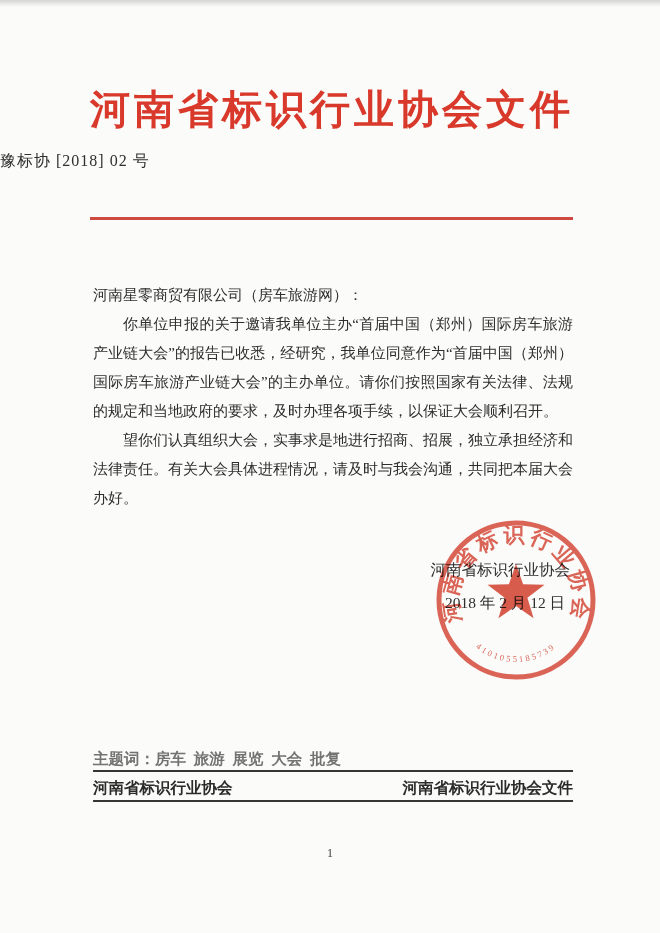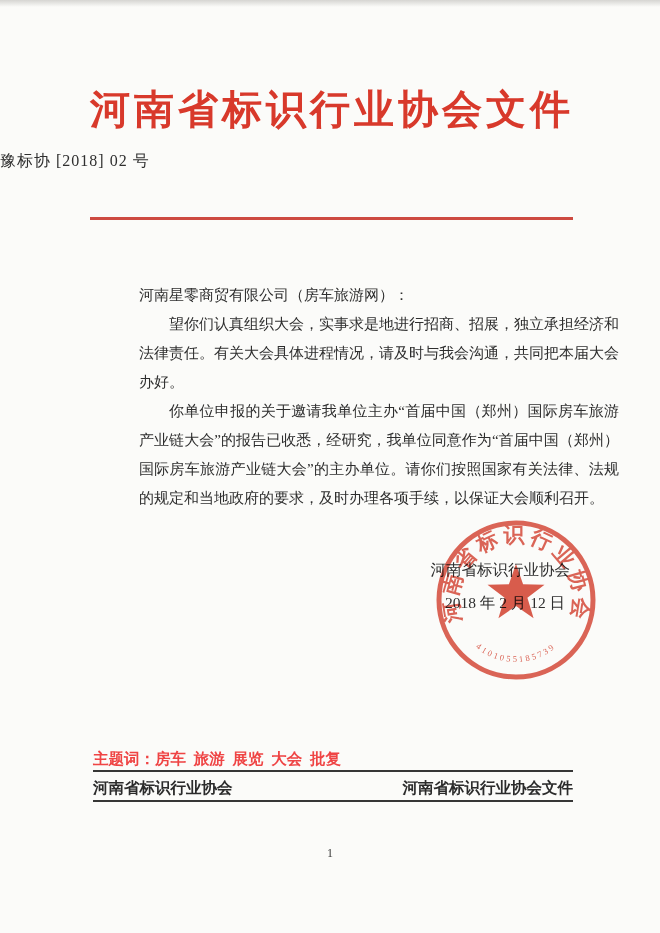--- a/index.html
+++ b/index.html
@@ -64,21 +64,20 @@
   }
 
   .body-text {
     position: absolute;
     top: 281px; left: 93px;
     width: 480px;
     font-size: 15px;
     line-height: 29px;
     text-align: justify;
     color: #2e2e2e;
-    margin-left: 46px;
   }
   .body-text p { margin: 0; }
   .body-text .indent { text-indent: 2em; }
 
   .signature {
     position: absolute;
     top: 560px; right: 90px;
     text-align: right;
     font-size: 15.5px;
     color: #2e2e2e;
@@ -95,21 +94,21 @@
     z-index: 2;
   }
   .seal text { font-family: "Liberation Serif", "DejaVu Serif", serif; }
 
   .footer-keywords {
     position: absolute;
     top: 749px; left: 93px;
     width: 480px;
     font-size: 15.5px;
     font-weight: 600;
-    color: #ef4444;
+    color: #737373;
   }
   .footer-keywords .kw-items { white-space: pre-wrap; }
 
   .footer-rule-1 {
     position: absolute;
     top: 770px; left: 93px;
     width: 480px; height: 2px;
     background: #363636;
   }
 
@@ -146,22 +145,22 @@
 
   <div class="banner-title">河南省标识行业协会文件</div>
 
   <div class="doc-number">豫标协 [2018] 02 号</div>
 
   <div class="red-rule"></div>
 
 
   <div class="body-text">
     <p>河南星零商贸有限公司（房车旅游网）：</p>
+    <p class="indent">你单位申报的关于邀请我单位主办“首届中国（郑州）国际房车旅游产业链大会”的报告已收悉，经研究，我单位同意作为“首届中国（郑州）国际房车旅游产业链大会”的主办单位。请你们按照国家有关法律、法规的规定和当地政府的要求，及时办理各项手续，以保证大会顺利召开。</p>
     <p class="indent">望你们认真组织大会，实事求是地进行招商、招展，独立承担经济和法律责任。有关大会具体进程情况，请及时与我会沟通，共同把本届大会办好。</p>
-    <p class="indent">你单位申报的关于邀请我单位主办“首届中国（郑州）国际房车旅游产业链大会”的报告已收悉，经研究，我单位同意作为“首届中国（郑州）国际房车旅游产业链大会”的主办单位。请你们按照国家有关法律、法规的规定和当地政府的要求，及时办理各项手续，以保证大会顺利召开。</p>
   </div>
 
   <div class="signature">
     <div class="sig-org">河南省标识行业协会</div>
     <div class="sig-date">2018 年 2 月 12 日</div>
   </div>
 
   <svg class="seal" viewBox="-95 -95 190 190" xmlns="http://www.w3.org/2000/svg">
     <defs>
       <path id="sealTopArc" d="M -54.5 19.8 A 58 58 0 1 1 54.5 19.8" fill="none"></path>

